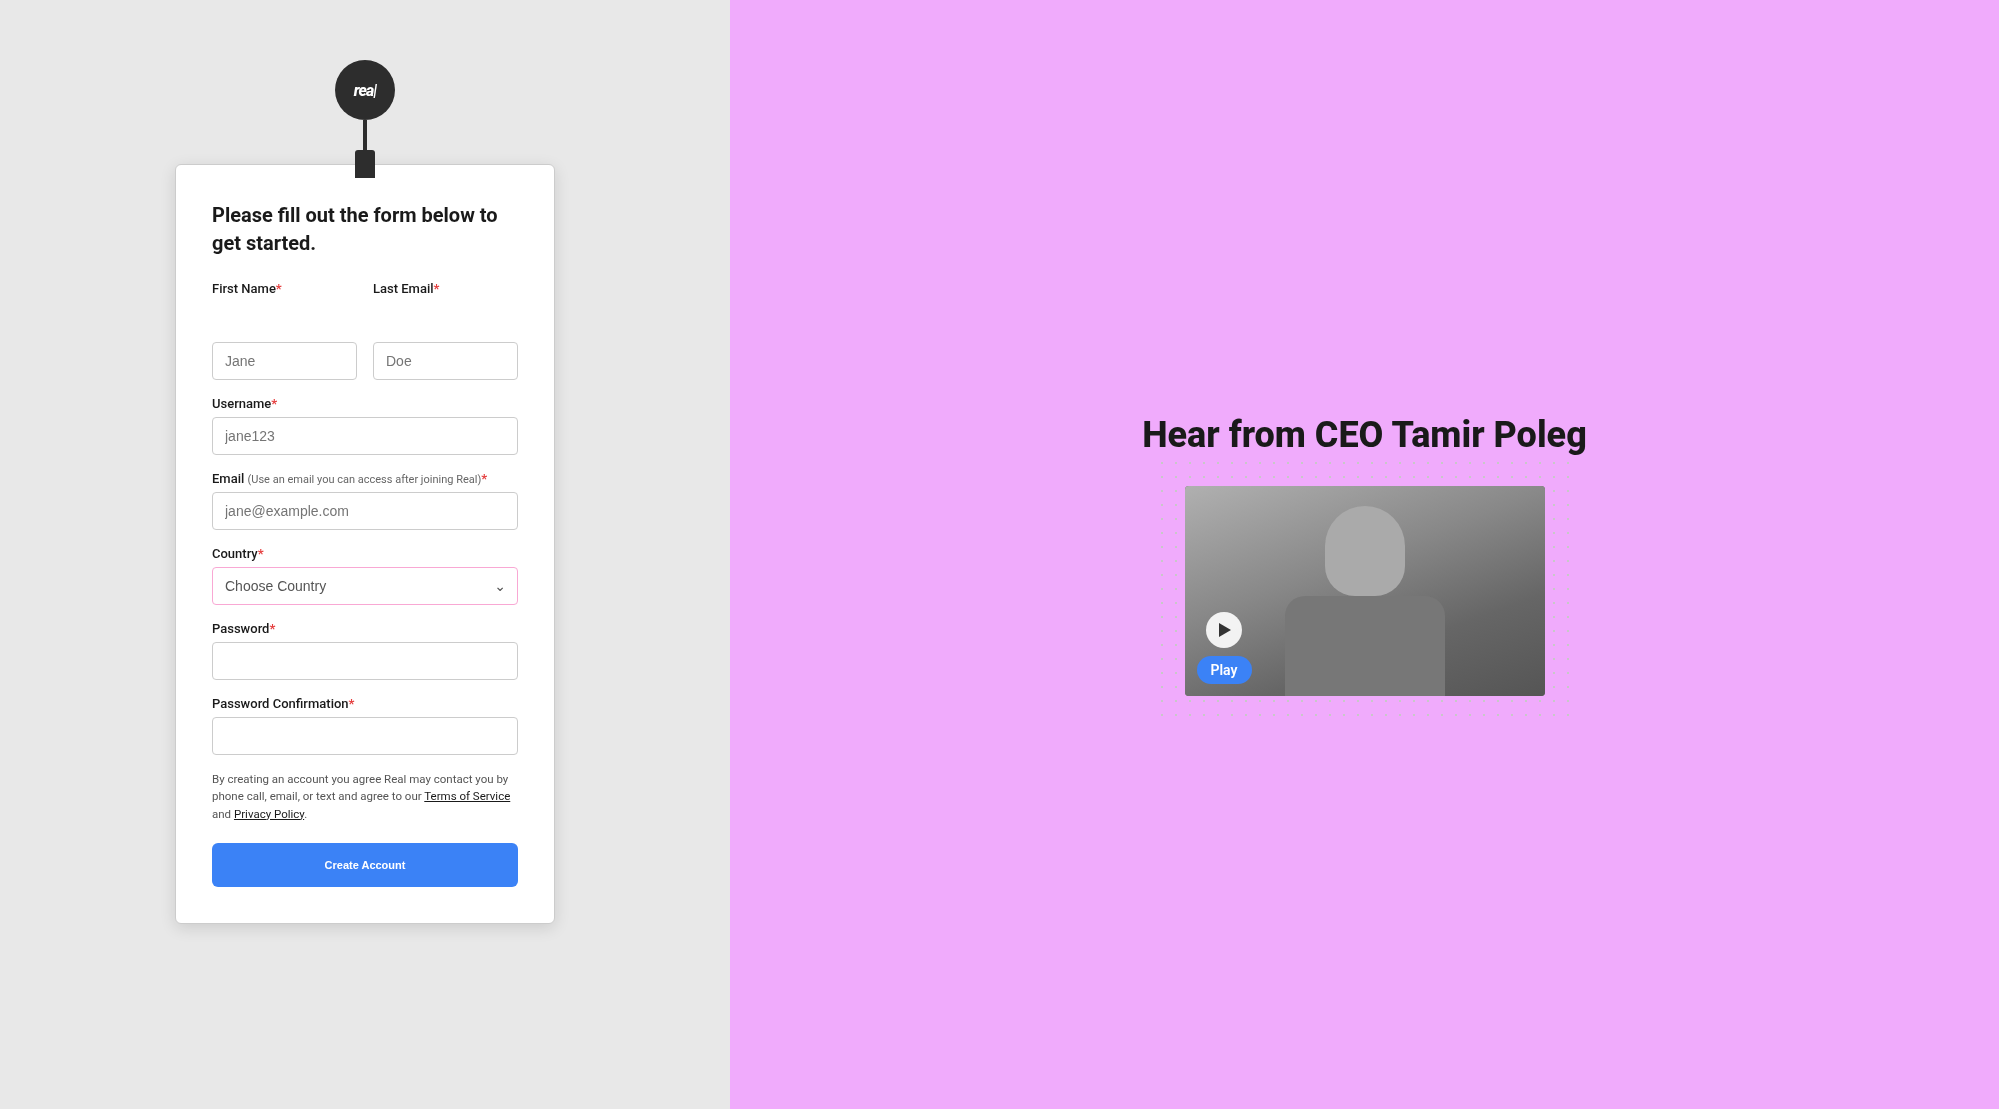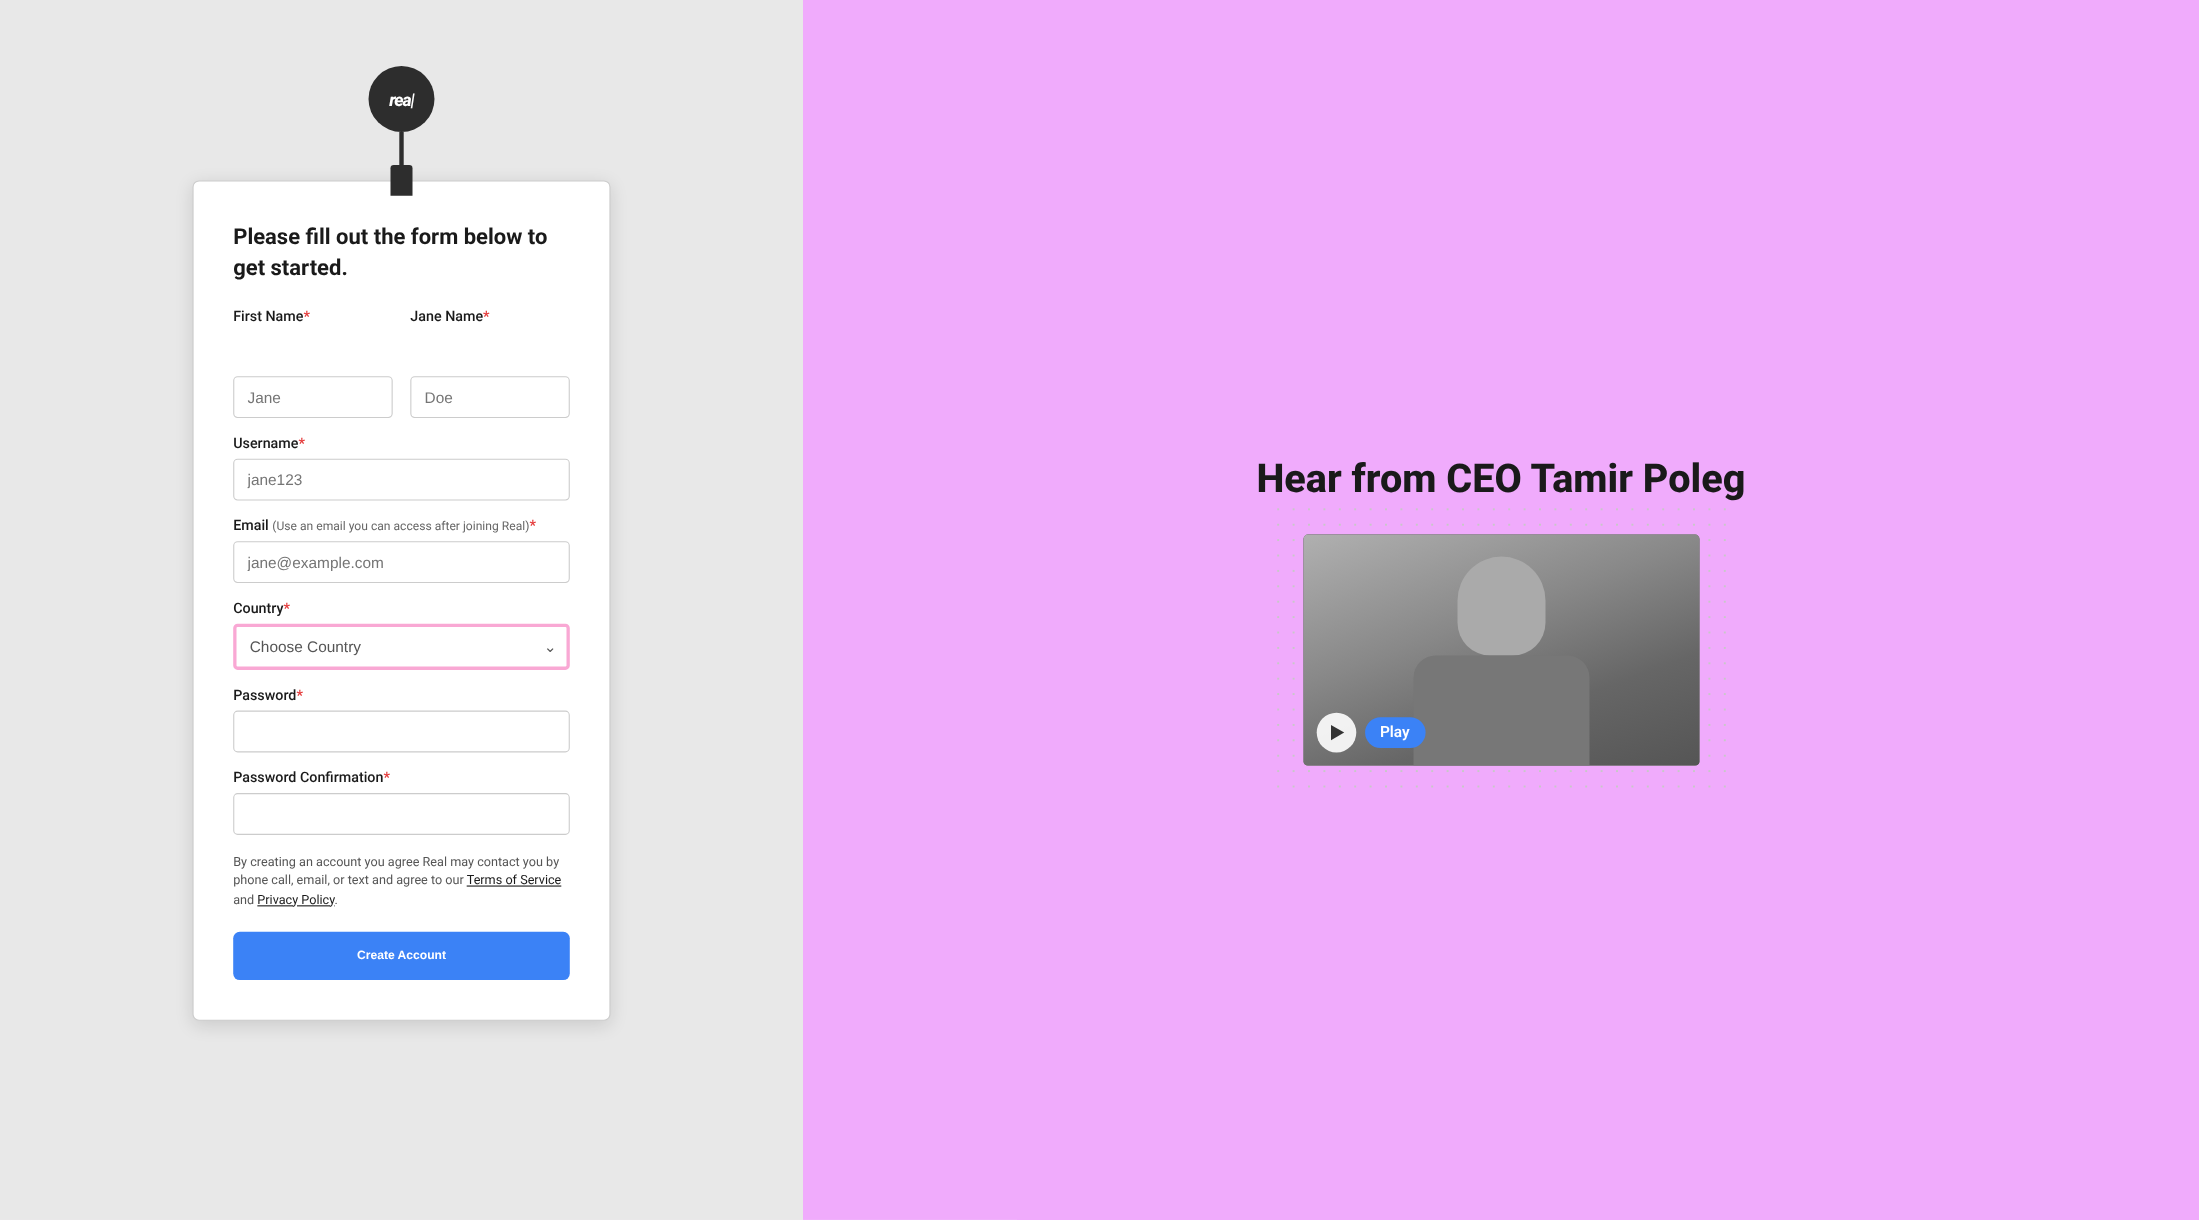--- a/index.html
+++ b/index.html
@@ -129,21 +129,21 @@
       border-radius: 4px;
       font-size: 14px;
       color: #333;
       outline: none;
       background: white;
     }
 
     .country-select {
       width: 100%;
       padding: 10px 36px 10px 12px;
-      border: 3px solid #f9a8d4;
+      border: 1px solid #f9a8d4;
       border-radius: 4px;
       font-size: 14px;
       color: #555;
       outline: none;
       background: white;
       appearance: none;
       -webkit-appearance: none;
       cursor: pointer;
       position: relative;
     }
@@ -274,20 +274,21 @@
     }
 
     .play-overlay {
       position: absolute;
       bottom: 12px;
       left: 12px;
       display: flex;
       align-items: center;
       gap: 8px;
       z-index: 5;
+      flex-direction: column;
     }
 
     .play-circle {
       width: 36px;
       height: 36px;
       background: rgba(255,255,255,0.9);
       border-radius: 50%;
       display: flex;
       align-items: center;
       justify-content: center;
@@ -332,21 +333,21 @@
     
     <div class="form-row">
       <div class="form-group half">
         <label>
           <span>First Name</span><span class="required">*</span>
         </label>
         <input type="text" placeholder="Jane" style="">
       </div>
       <div class="form-group half">
         <label>
-          <span>Jane Name</span><span class="required">*</span>
+          <span>Last Email</span><span class="required">*</span>
         </label>
         <input type="text" placeholder="Doe" style="">
       </div>
     </div>
 
     
     <div class="form-group">
       <label>
         <span>Username</span><span class="required">*</span>
       </label>

